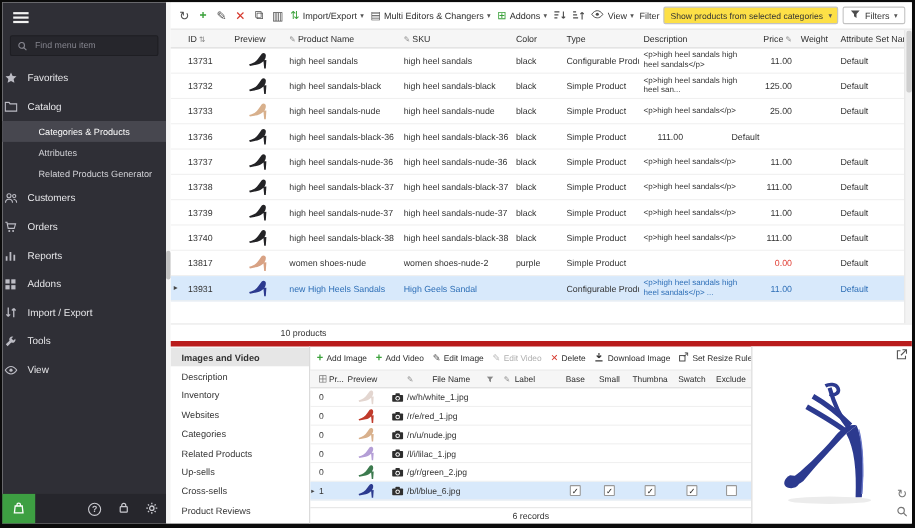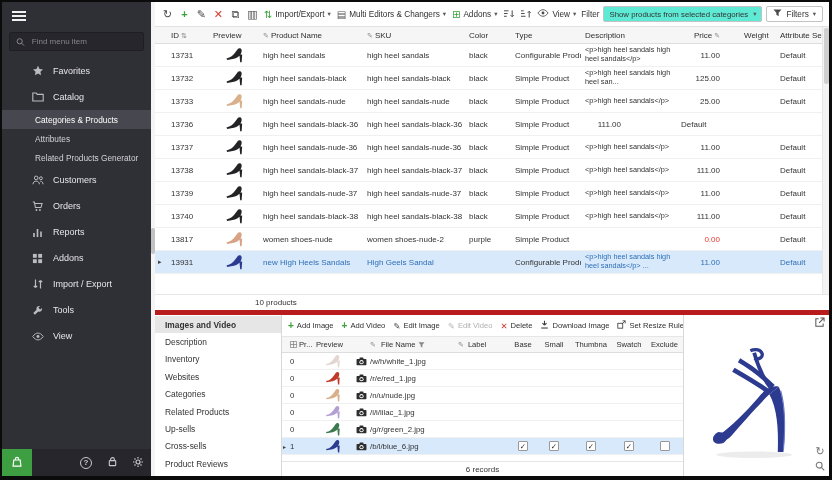--- a/index.html
+++ b/index.html
@@ -10,21 +10,21 @@
 
   
   .sidebar{flex:0 0 149px;background:#2f2f36;display:flex;flex-direction:column;color:#dfdfe2;min-height:0;}
   .sb-top{height:27px;display:flex;align-items:center;padding:0 10px;}
   .burger{width:14px;height:10px;border-top:2px solid #f2f2f2;border-bottom:2px solid #f2f2f2;position:relative;}
   .burger::after{content:"";position:absolute;left:0;top:2px;width:100%;height:2px;background:#f2f2f2;}
   .sb-search{margin:3px 7px 7px;height:19px;background:#26262c;border:1px solid #1e1e23;border-radius:2px;
              display:flex;align-items:center;padding:0 6px;gap:5px;}
   .sb-search input{background:transparent;border:0;outline:0;color:#a7a7af;font-size:8px;width:100%;font-family:inherit;}
   .sb-search input::placeholder{color:#85858e;}
-  .sb-item{height:26px;display:flex;align-items:center;gap:9px;padding:0 29px;font-size:9px;color:#e6e6e9;cursor:default;}
+  .sb-item{height:26px;display:flex;align-items:center;gap:9px;padding:0 1px;font-size:9px;color:#e6e6e9;cursor:default;}
   .sb-item .ic{width:13px;height:13px;display:flex;align-items:center;justify-content:center;flex:0 0 13px;}
   .sb-sub{height:19px;display:flex;align-items:center;padding:0 8px 0 33px;font-size:8.3px;color:#d2d2d7;white-space:nowrap;overflow:hidden;}
   .sb-sub.active{background:#47474f;color:#fff;}
   .sb-fill{flex:1;}
   .sb-bottom{height:27px;display:flex;align-items:stretch;background:#26262c;flex:0 0 27px;}
   .sb-store{width:30px;background:#3d9f42;display:flex;align-items:center;justify-content:center;}
   .sb-bicons{margin-left:auto;display:flex;}
   .sb-bicon{width:26px;display:flex;align-items:center;justify-content:center;color:#c9c9cf;}
   .help-circle{width:12px;height:12px;border:1px solid #c9c9cf;border-radius:50%;display:flex;align-items:center;justify-content:center;font-size:8px;font-weight:bold;}
 
@@ -35,21 +35,21 @@
   
   .main{flex:1;display:flex;flex-direction:column;min-width:0;background:#fff;}
   .toolbar{flex:0 0 25px;display:flex;align-items:center;gap:4px;padding:0 6px;border-bottom:1px solid #e2e2e2;
            font-size:8.2px;white-space:nowrap;overflow:hidden;}
   .tbi{width:14px;height:16px;display:flex;align-items:center;justify-content:center;font-size:11px;color:#4c4c4c;}
   .tbi.green{color:#3aa13a;font-weight:bold;}
   .tbi.red{color:#d63a2f;}
   .tbm{display:flex;align-items:center;gap:3px;color:#2f2f2f;padding:0 1px;}
   .caret{font-size:6.5px;color:#555;}
   .fselect{height:16px;border:1px solid #c3c3c3;border-radius:2px;display:flex;align-items:center;gap:5px;
-           padding:0 5px;font-size:7.8px;color:#333;background:#5eead4;}
+           padding:0 5px;font-size:7.8px;color:#333;background:#fde047;}
   .fbtn{height:16px;border:1px solid #c3c3c3;border-radius:2px;display:flex;align-items:center;gap:4px;padding:0 6px;background:#fff;}
 
   
   .gridwrap{flex:1;display:flex;flex-direction:column;position:relative;min-height:0;overflow:hidden;}
   .ghead{flex:0 0 17px;display:flex;align-items:center;background:#f6f6f6;border-bottom:1px solid #ddd;
          font-size:8px;color:#2e2e2e;padding-right:7px;}
   .gbody{flex:1;overflow:hidden;padding-right:7px;}
   .grow{height:23px;display:flex;align-items:center;border-bottom:1px solid #f0f0f0;font-size:8px;}
   .grow.selected{background:#d8e9fb;}
   .cell{padding:0 4px;overflow:hidden;white-space:nowrap;}
@@ -57,21 +57,21 @@
   .c-id{flex:0 0 42px;}
   .c-prev{flex:0 0 50px;display:flex;align-items:center;justify-content:center;}
   .ghead .c-prev{justify-content:flex-start;}
   .c-name{flex:0 0 104px;}
   .c-sku{flex:0 0 102px;}
   .c-color{flex:0 0 46px;}
   .c-type{flex:0 0 70px;}
   .c-desc{flex:0 0 99px;white-space:normal;font-size:7.3px;line-height:8.6px;max-height:18px;}
   .ghead .c-desc{font-size:8px;white-space:nowrap;max-height:none;line-height:normal;}
   .c-price{flex:0 0 44px;text-align:right;}
-  .c-weight{flex:0 0 36px;margin-left:16px;}
+  .c-weight{flex:0 0 36px;}
   .c-attr{flex:1;}
   .price_red{color:#e03a30;}
   .grow.selected .c-name,.grow.selected .c-sku,.grow.selected .c-desc,
   .grow.selected .c-price,.grow.selected .c-attr{color:#2e6fb7;}
   .hp{font-size:7px;color:#8a8a8a;margin-right:2px;}
   .hsort{font-size:7px;color:#888;margin-left:2px;}
   .vscroll{position:absolute;top:0;right:0;bottom:0;width:7px;background:#f3f3f3;border-left:1px solid #e7e7e7;}
   .vthumb{position:absolute;top:1px;left:1px;width:5px;height:56px;background:#cfcfcf;border-radius:2px;}
   .gstatus{flex:0 0 16px;display:flex;align-items:center;padding-left:100px;font-size:8px;border-top:1px solid #e6e6e6;}
 
@@ -93,21 +93,21 @@
   .bghead{flex:0 0 16px;display:flex;align-items:center;background:#f6f6f6;border-bottom:1px solid #ddd;
           font-size:7.6px;color:#2e2e2e;}
   .bgbody{flex:1;overflow:hidden;}
   .brow{height:17px;display:flex;align-items:center;border-bottom:1px solid #f0f0f0;font-size:7.8px;}
   .brow.selected{background:#d8e9fb;}
   .b-exp{flex:0 0 8px;font-size:6px;color:#444;padding-left:1px;}
   .b-pr{flex:0 0 24px;display:flex;align-items:center;justify-content:flex-start;gap:2px;overflow:hidden;}
   .b-prev{flex:0 0 38px;display:flex;justify-content:center;align-items:center;}
   .bghead .b-prev{justify-content:flex-start;padding-left:2px;}
   .b-cam{flex:0 0 18px;display:flex;justify-content:center;}
-  .b-file{flex:0 0 88px;overflow:hidden;white-space:nowrap;display:flex;align-items:center;gap:3px;}
+  .b-file{flex:0 0 88px;overflow:hidden;white-space:nowrap;display:flex;align-items:center;gap:15px;}
   .b-label{flex:0 0 50px;overflow:hidden;white-space:nowrap;display:flex;align-items:center;gap:2px;}
   .b-base{flex:0 0 30px;display:flex;justify-content:center;}
   .b-small{flex:0 0 32px;display:flex;justify-content:center;}
   .b-thumb{flex:0 0 42px;display:flex;justify-content:center;}
   .b-swatch{flex:0 0 34px;display:flex;justify-content:center;}
   .b-excl{flex:1;display:flex;justify-content:center;}
   .cb{width:10px;height:10px;border:1px solid #999;border-radius:1px;background:#fff;display:flex;
       align-items:center;justify-content:center;font-size:7.5px;color:#2f2f2f;}
   .bstatus{flex:0 0 15px;display:flex;align-items:center;justify-content:center;font-size:8px;border-top:1px solid #e6e6e6;}
 

